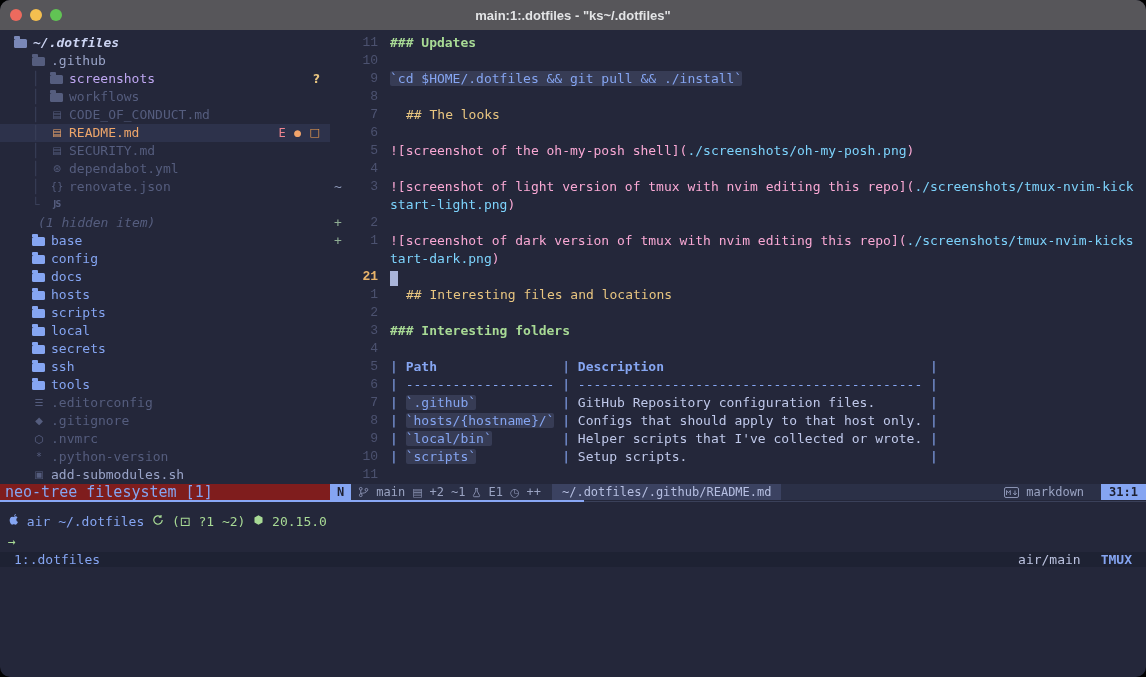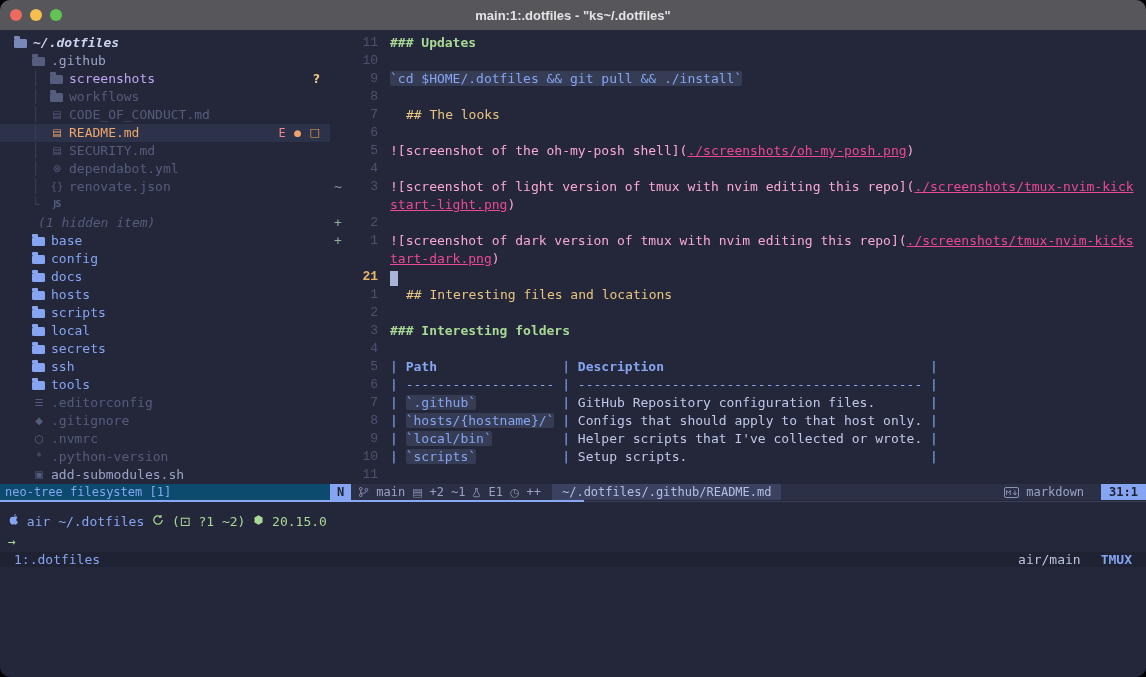--- a/index.html
+++ b/index.html
@@ -34,35 +34,35 @@
   .folder{position:relative;display:inline-block;width:13px;height:9px;border-radius:1.5px;background:currentColor;margin:0 6px 0 0;flex:none;}
   .folder::before{content:'';position:absolute;top:-3px;left:0;width:6px;height:3px;border-radius:1px 1px 0 0;background:currentColor;}
   .i-dim{color:#555d7e;} .i-blue{color:#85a5f2;} .i-open{color:#7a88b8;} .i-orange{color:#eda56a;}
   .t-root{color:#ccd4f2;font-weight:bold;font-style:italic;}
   .t-open{color:#9aa4c8;} .t-dim{color:#555d7e;} .t-purple{color:#bfa7f2;} .t-orange{color:#eda56a;}
   .t-blue{color:#85a5f2;} .t-file{color:#9aa4c8;}
   .t-hidden{color:#555d7e;font-style:italic;margin-left:6px;}
   .badges{margin-left:auto;display:flex;gap:8px;font-family:"DejaVu Sans",sans-serif;font-size:11px;}
   .b-err{color:#ee8590;font-family:"DejaVu Sans Mono",monospace;font-size:12px;} .b-mod{color:#f0a36a;font-size:9px;} .b-box{color:#f5a14e;}
   .b-warn{color:#e8c580;font-weight:bold;font-size:12px;}
-  .ntfooter{height:16px;line-height:16px;background:#0c4a6e;color:#85a5f2;font-size:12px;padding-left:5px;}
+  .ntfooter{height:16px;line-height:16px;background:#7f1d1d;color:#85a5f2;font-size:15px;padding-left:5px;}
   
   .editor-col{flex:1;display:flex;flex-direction:column;min-width:0;}
   .elines{flex:1;padding-top:4px;overflow:hidden;}
   .eline{height:18px;line-height:18px;display:flex;white-space:pre;font-size:13px;}
   .sign{width:14px;flex:none;text-align:left;padding-left:4px;color:transparent;}
   .sign-add{color:#8fae94;} .sign-chg{color:#8d98b8;}
   .nr{width:30px;flex:none;text-align:right;color:#4c5270;font-family:Liberation Mono, monospace;}
   .nr.cur{color:#e8b36a;font-weight:bold;}
   .etext{padding-left:12px;color:#bfc8ea;}
   .s-h2{color:#e8c580;font-weight:normal;margin-left:16px;}
   .s-h3{color:#a8da95;font-weight:bold;}
   .s-code{color:#85a5f2;background:#373c55;border-radius:2px;}
   .s-alt{color:#f9a8d4;}
-  .s-url{color:#ec4899;text-decoration:underline;}
+  .s-url{color:#7dd3fc;}
   .s-pipe{color:#86a6f2;}
   .s-th{color:#86a6f2;font-weight:bold;}
   .s-desc{color:#bfc8ea;}
   .cursor{display:inline-block;width:8px;height:15px;background:#a9b4d9;vertical-align:middle;margin-top:1px;}
   
   .statusline{height:16px;background:#2b3047;display:flex;align-items:center;font-size:12px;color:#9aa3c2;gap:7px;}
   .chip-mode{background:#85a5f2;color:#1e2030;font-weight:bold;padding:0 7px;height:16px;line-height:16px;flex:none;}
   .chip-path{background:#3b4261;color:#b6bfe2;padding:0 10px;height:16px;line-height:16px;margin-left:4px;}
   .chip-pos{background:#85a5f2;color:#1e2030;font-weight:bold;padding:0 8px;height:16px;line-height:16px;margin-left:10px;}
   .sl-ic{display:inline-flex;align-items:center;color:#8a92b2;font-family:"DejaVu Sans",sans-serif;font-size:11px;}

